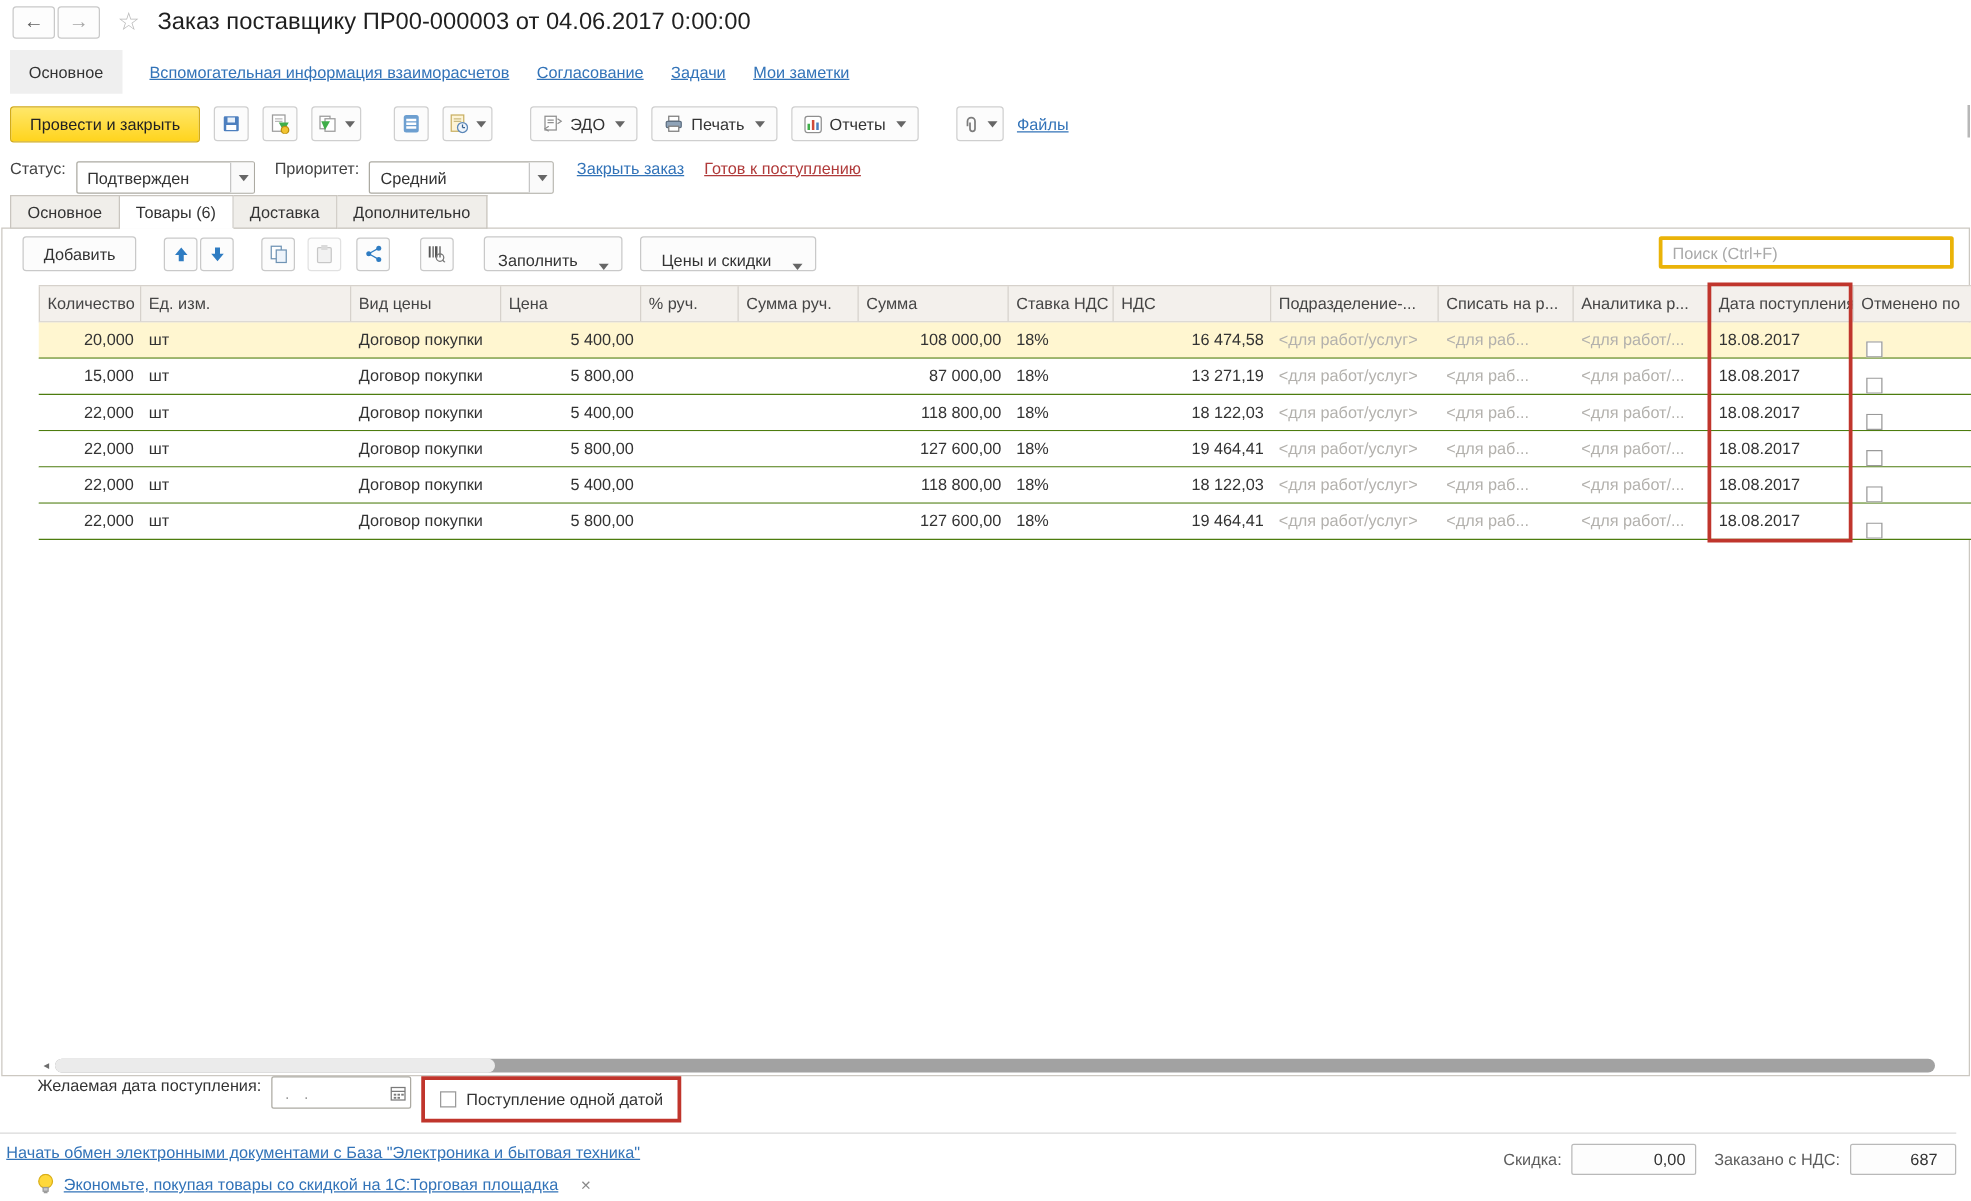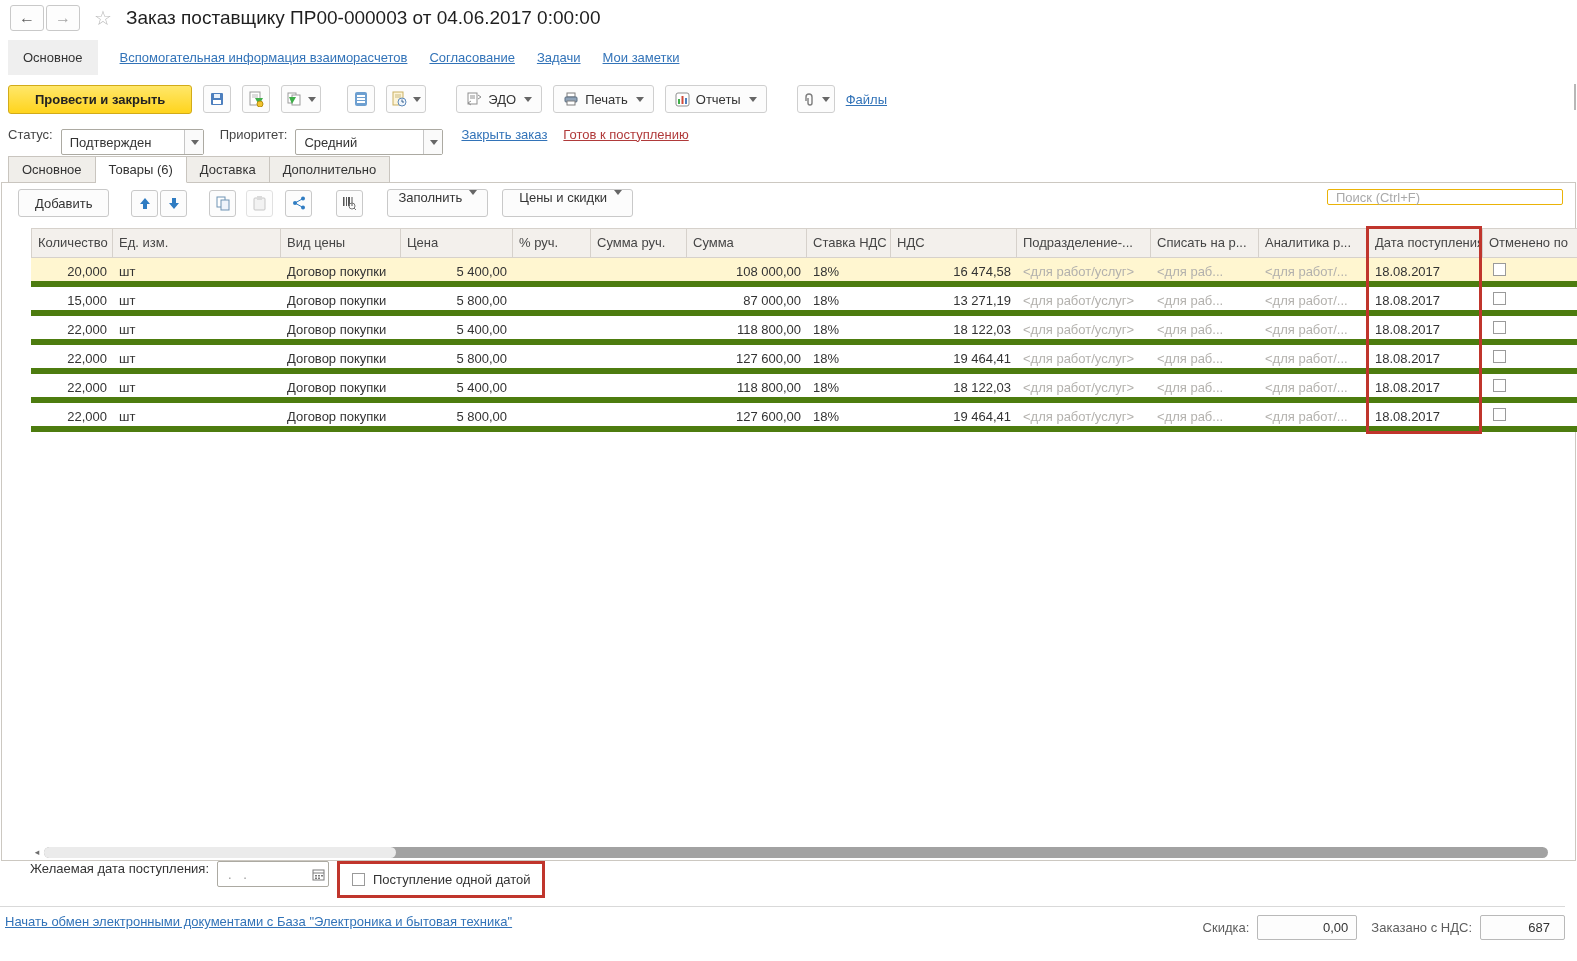--- a/index.html
+++ b/index.html
@@ -19,22 +19,22 @@
   .star { margin-left:14px; font-size:20px; color:#b9b9b9; line-height:1; }
   .doc-title { margin-left:14px; font-size:19px; color:#1f1f1f; white-space:nowrap; }
 
   
   .navbar { position:absolute; top:36px; left:0; right:0; height:42px; display:flex; align-items:center; padding-left:8px; }
   .nav-active { background:#efefef; padding:10px 15px; color:#333; }
   .navlink { color:#3273b8; text-decoration:underline; margin-left:22px; cursor:pointer; white-space:nowrap; }
 
   
   .toolbar { position:absolute; top:84px; left:0; right:0; height:30px; display:flex; align-items:center; padding-left:8px; }
-  .btn-primary { height:29px; padding:0 26px; background:linear-gradient(#ffe76a,#ffd41d); border:1px solid #d2ab19;
-                 border-radius:3px; font-weight:bold; font-size:13px; color:#222; display:flex; align-items:center; cursor:pointer; }
+  .btn-primary { height:29px; padding:0 15px; background:linear-gradient(#ffe76a,#ffd41d); border:1px solid #d2ab19;
+                 border-radius:3px; font-weight:normal; font-size:13px; color:#222; display:flex; align-items:center; cursor:pointer; }
   .icon-btn { height:28px; min-width:28px; border:1px solid #cfcfcf; border-radius:3px; background:#fcfcfc;
               display:flex; align-items:center; justify-content:center; gap:4px; padding:0 4px; cursor:pointer; }
   .tool-btn { height:28px; border:1px solid #cfcfcf; border-radius:3px; background:#fcfcfc; padding:12px 9px;
               display:flex; align-items:center; gap:6px; cursor:pointer; color:#333; }
   .caret { width:0; height:0; border-left:4px solid transparent; border-right:4px solid transparent; border-top:5px solid #666; margin-left:2px; }
   .gap-s { margin-left:11px; } .gap-m { margin-left:26px; } .gap-l { margin-left:30px; }
   .link { color:#3273b8; text-decoration:underline; cursor:pointer; white-space:nowrap; }
   .edge-tick { position:absolute; top:84px; left:1574px; width:2px; height:26px; background:#b7b7b7; }
 
   
@@ -55,31 +55,31 @@
   
   .panel { position:absolute; top:182px; left:1px; width:1575px; height:679px; border:1px solid #ccc8c1; background:#fff; }
 
   .tt { position:absolute; top:6px; left:16px; display:flex; align-items:center; }
   .tbtn { height:28px; border:1px solid #c9c9c9; border-radius:3px; background:#fcfcfc; padding:0 16px;
           display:flex; align-items:center; cursor:pointer; color:#333; }
   .sq { min-width:27px; height:27px; border:1px solid #c9c9c9; border-radius:3px; background:#fcfcfc;
         display:flex; align-items:center; justify-content:center; cursor:pointer; }
   .sq.dis { opacity:.55; }
   .ddbtn { height:28px; border:1px solid #c9c9c9; border-radius:3px; background:#fcfcfc; padding:0 10px;
-           display:flex; align-items:flex-start; gap:5px; cursor:pointer; }
-  .search-box { position:absolute; top:6px; right:12px; width:236px; height:16px; border:1px solid #eab308; border-radius:2px; background:#fff; }
+           display:flex; align-items:flex-end; gap:15px; cursor:pointer; }
+  .search-box { position:absolute; top:6px; right:12px; width:236px; height:26px; border:3px solid #eab308; border-radius:2px; background:#fff; }
   .search-box input { width:100%; height:100%; border:none; outline:none; padding:0 8px; font:inherit; color:#333; background:transparent; }
   .search-box input::placeholder { color:#a9a9a9; }
 
   
   .grid { position:absolute; left:29px; top:45px; width:1547px; }
   .hrow { display:flex; height:30px; background:#f3f0ec; border-top:1px solid #d6d1cb; border-bottom:1px solid #d6d1cb; }
   .hcell { padding:0 6px; line-height:28px; color:#454545; white-space:nowrap; overflow:hidden; border-right:1px solid #d6d1cb; }
   .hcell:first-child { border-left:1px solid #d6d1cb; }
-  .row { display:flex; height:29px; border-bottom:6px solid #4d7c0f; background:#fff; }
+  .row { display:flex; height:29px; border-bottom:1px solid #4d7c0f; background:#fff;align-items:flex-end; }
   .row.hl { background:#fff6d0; }
   .cell { padding:0 6px; line-height:28px; white-space:nowrap; overflow:hidden; color:#333; }
   .num { text-align:right; }
   .gray { color:#b3b1ad; }
   .c0{width:82px}.c1{width:168px}.c2{width:120px}.c3{width:112px}.c4{width:78px}.c5{width:96px}.c6{width:120px}
   .c7{width:84px}.c8{width:126px}.c9{width:134px}.c10{width:108px}.c11{width:110px}.c12{width:114px}.c13{width:95px}
   .chk { display:flex; align-items:center; padding-left:10px; }
   .checkbox { width:13px; height:13px; border:1px solid #9a9a9a; background:#fff; display:inline-block; cursor:pointer; }
 
   
@@ -504,20 +504,31 @@
         </span>
     </div>
     <div class="red-box">
       <span class="checkbox"></span>
       <span>Поступление одной датой</span>
     </div>
   </div>
 
   <div class="footer">
     <a class="link edi">Начать обмен электронными документами с База "Электроника и бытовая техника"</a>
+    <div class="promo">
+      <span>
+          <svg width="13" height="17">
+            <circle cx="6.5" cy="6" r="5.5" fill="#ffd83a" stroke="#d9ae17"></circle>
+            <rect x="4.5" y="11" width="4" height="3" fill="#c9c9c9" stroke="#9a9a9a"></rect>
+            <rect x="5" y="14" width="3" height="1.6" fill="#9a9a9a"></rect>
+          </svg>
+        </span>
+      <a class="link">Экономьте, покупая товары со скидкой на 1С:Торговая площадка</a>
+      <span class="close-x">×</span>
+    </div>
     <div class="totals">
       <span class="tlabel">Скидка:</span>
       <div class="tbox disc">
           <span>0,00</span>
         </div>
       <span class="tlabel">Заказано с НДС:</span>
       <div class="tbox ord">
           <span>687</span>
         </div>
     </div>

